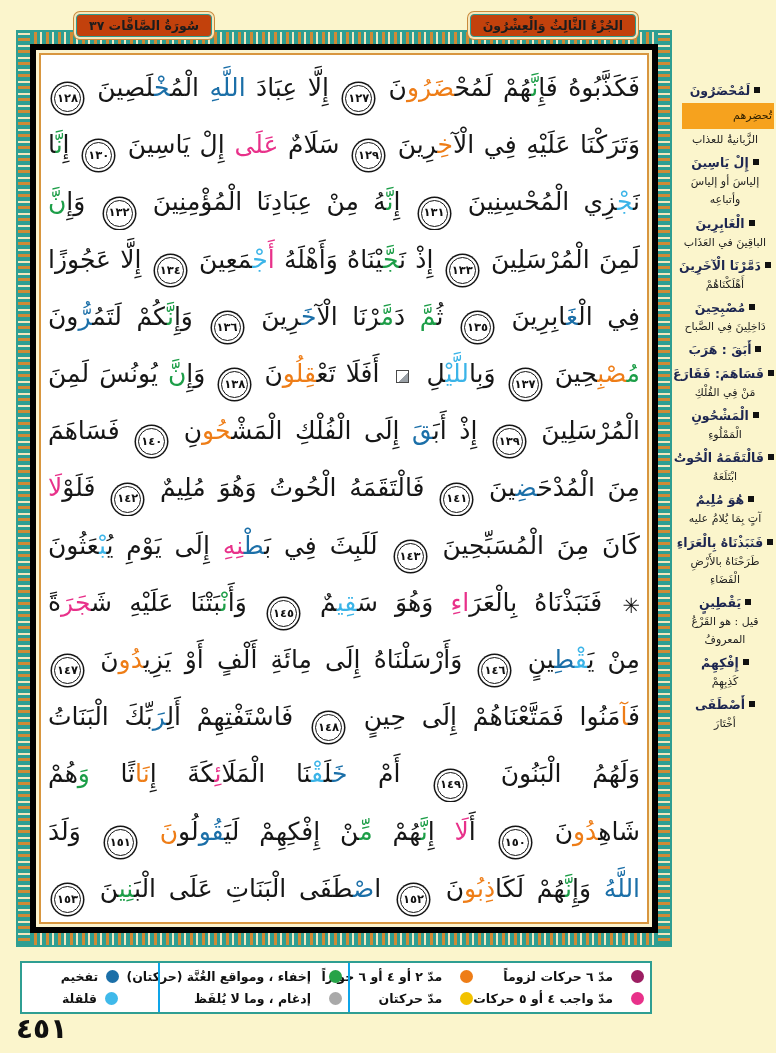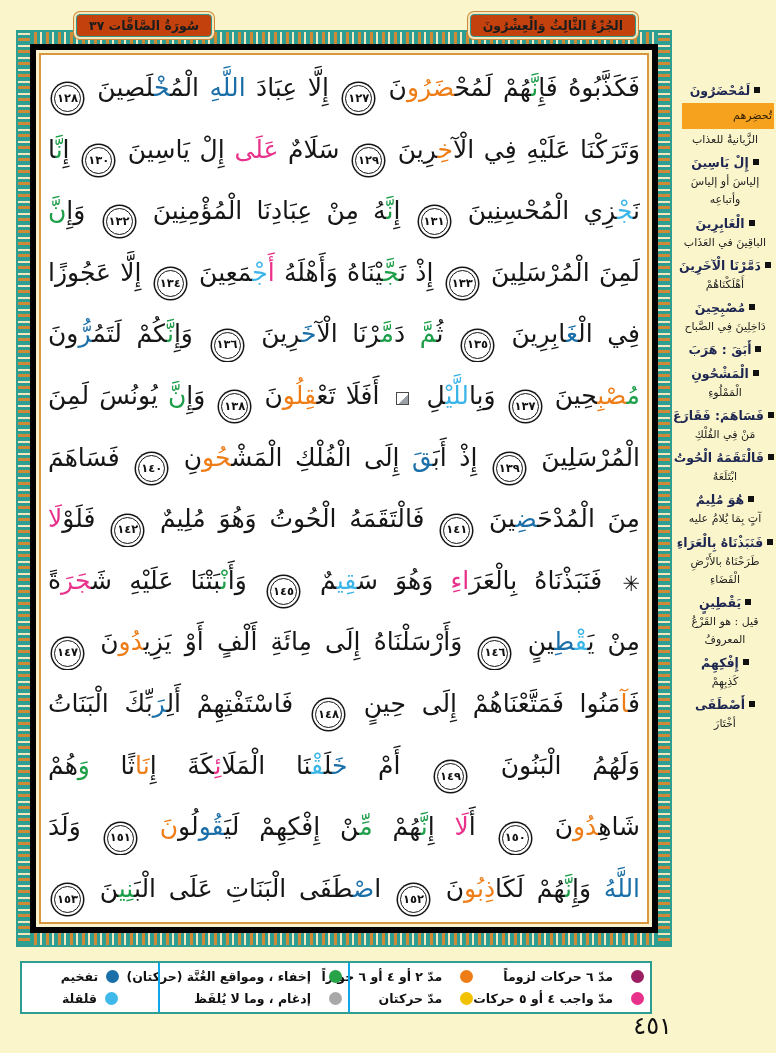--- a/index.html
+++ b/index.html
@@ -90,22 +90,22 @@
   .legend .sec{box-sizing:border-box;padding:3px 6px;display:flex;flex-direction:column;justify-content:space-around;}
   .legend .sec+.sec{border-right:2px solid #0ea5e9;}
   .sec.madd{width:300px;display:grid;grid-template-columns:1fr 1fr;align-content:space-around;row-gap:2px;}
   .sec.ghunnah{width:190px;}
   .sec.letters{width:138px;align-items:center;}
   .lg-item{display:flex;align-items:center;gap:18px;font-size:12.5px;font-weight:bold;color:#111;white-space:nowrap;}
   .sec.letters .lg-item{gap:8px;}
   .lg-dot{width:13px;height:13px;border-radius:50%;flex:none;}
   
   .page-number{
-    position:absolute;left:16px;top:1012px;width:656px;text-align:right;
-    font-size:24px;font-weight:normal;color:#101010;letter-spacing:2px;
+    position:absolute;left:16px;top:1012px;width:656px;text-align:left;
+    font-size:28px;font-weight:bold;color:#101010;letter-spacing:2px;
   }
 </style>
 </head>
 <body>
 
 <div class="cartouche surah">
   <span>سُورَةُ الصَّافَّات ٣٧</span>
 </div>
 <div class="cartouche juz">
   <span>الجُزْءُ الثَّالِثُ وَالْعِشْرُونَ</span>
@@ -119,20 +119,21 @@
   <div class="inner-frame">
     <div class="quran-area">
         <div class="qline"><span>فَكَذَّبُوهُ فَإِ</span><span style="color: rgb(29, 158, 72);">نَّ</span><span>هُمْ لَمُحْ</span><span style="color: rgb(238, 125, 23);">ضَرُو</span><span>نَ </span><span class="ayah-marker">١٢٧</span><span> إِلَّا عِبَادَ </span><span style="color: rgb(27, 111, 168);">اللَّهِ</span><span> الْمُ</span><span style="color: rgb(27, 111, 168);">خْ</span><span>لَصِينَ </span><span class="ayah-marker">١٢٨</span></div>
         <div class="qline"><span>وَتَرَكْنَا عَلَيْهِ فِي الْ</span><span style="color: rgb(156, 30, 98);">آ</span><span style="color: rgb(238, 125, 23);">خِ</span><span>رِينَ </span><span class="ayah-marker">١٢٩</span><span> سَلَامٌ </span><span style="color: rgb(232, 49, 138);">عَلَى</span><span> إِلْ يَاسِينَ </span><span class="ayah-marker">١٣٠</span><span> إِ</span><span style="color: rgb(29, 158, 72);">نَّ</span><span>ا كَذَلِكَ</span></div>
         <div class="qline"><span>نَ</span><span style="color: rgb(59, 180, 232);">جْ</span><span>زِي الْمُحْسِنِينَ </span><span class="ayah-marker">١٣١</span><span> إِ</span><span style="color: rgb(29, 158, 72);">نَّ</span><span>هُ مِنْ عِبَادِنَا الْمُؤْمِنِينَ </span><span class="ayah-marker">١٣٢</span><span> وَإِ</span><span style="color: rgb(29, 158, 72);">نَّ</span></div>
         <div class="qline"><span>لَمِنَ الْمُرْسَلِينَ </span><span class="ayah-marker">١٣٣</span><span> إِذْ نَ</span><span style="color: rgb(29, 158, 72);">جَّ</span><span>يْنَاهُ وَأَهْلَهُ </span><span style="color: rgb(232, 49, 138);">أَ</span><span style="color: rgb(59, 180, 232);">جْ</span><span>مَعِينَ </span><span class="ayah-marker">١٣٤</span><span> إِلَّا عَجُوزًا</span></div>
         <div class="qline"><span>فِي الْ</span><span style="color: rgb(27, 111, 168);">غَ</span><span>ابِرِينَ </span><span class="ayah-marker">١٣٥</span><span> ثُ</span><span style="color: rgb(29, 158, 72);">مَّ</span><span> دَ</span><span style="color: rgb(29, 158, 72);">مَّ</span><span>رْنَا الْآ</span><span style="color: rgb(27, 111, 168);">خَ</span><span>رِينَ </span><span class="ayah-marker">١٣٦</span><span> وَإِ</span><span style="color: rgb(29, 158, 72);">نَّ</span><span>كُمْ لَتَمُ</span><span style="color: rgb(27, 111, 168);">رُّ</span><span>ونَ عَلَيْهِمْ</span></div>
         <div class="qline"><span style="color: rgb(29, 158, 72);">مُ</span><span style="color: rgb(238, 125, 23);">صْبِ</span><span>حِينَ </span><span class="ayah-marker">١٣٧</span><span> وَبِا</span><span style="color: rgb(59, 180, 232);">للَّيْ</span><span>لِ</span><span class="sq-marker"></span><span> أَفَلَا تَعْ</span><span style="color: rgb(238, 125, 23);">قِلُو</span><span>نَ </span><span class="ayah-marker">١٣٨</span><span> وَإِ</span><span style="color: rgb(29, 158, 72);">نَّ</span><span> يُونُسَ لَمِنَ</span></div>
         <div class="qline"><span>الْمُرْسَلِينَ </span><span class="ayah-marker">١٣٩</span><span> إِذْ أَبَ</span><span style="color: rgb(27, 111, 168);">قَ</span><span> إِلَى الْفُلْكِ الْمَشْ</span><span style="color: rgb(238, 125, 23);">حُو</span><span>نِ </span><span class="ayah-marker">١٤٠</span><span> فَسَاهَمَ فَكَانَ</span></div>
         <div class="qline"><span>مِنَ الْمُدْحَ</span><span style="color: rgb(27, 111, 168);">ضِ</span><span>ينَ </span><span class="ayah-marker">١٤١</span><span> فَالْتَقَمَهُ الْحُوتُ وَهُوَ مُلِيمٌ </span><span class="ayah-marker">١٤٢</span><span> فَلَوْ</span><span style="color: rgb(232, 49, 138);">لَا</span><span> أَ</span><span style="color: rgb(29, 158, 72);">نَّ</span><span>هُ</span></div>
+        <div class="qline"><span>كَانَ مِنَ الْمُسَبِّحِينَ </span><span class="ayah-marker">١٤٣</span><span> لَلَبِثَ فِي بَ</span><span style="color: rgb(27, 111, 168);">طْ</span><span style="color: rgb(232, 49, 138);">نِهِ</span><span> إِلَى يَوْمِ يُ</span><span style="color: rgb(59, 180, 232);">بْ</span><span>عَثُونَ </span></div>
         <div class="qline"><span class="rub-marker">✳</span><span> فَنَبَذْنَاهُ بِالْعَرَ</span><span style="color: rgb(232, 49, 138);">اءِ</span><span> وَهُوَ سَ</span><span style="color: rgb(59, 180, 232);">قِي</span><span>مٌ </span><span class="ayah-marker">١٤٥</span><span> وَأَ</span><span style="color: rgb(29, 158, 72);">نْ</span><span>بَتْنَا عَلَيْهِ شَ</span><span style="color: rgb(232, 49, 138);">جَرَ</span><span>ةً</span></div>
         <div class="qline"><span>مِنْ يَ</span><span style="color: rgb(59, 180, 232);">قْ</span><span style="color: rgb(27, 111, 168);">طِ</span><span>ينٍ </span><span class="ayah-marker">١٤٦</span><span> وَأَرْسَلْنَاهُ إِلَى مِائَةِ أَلْفٍ أَوْ يَزِي</span><span style="color: rgb(238, 125, 23);">دُو</span><span>نَ </span><span class="ayah-marker">١٤٧</span></div>
         <div class="qline"><span>فَ</span><span style="color: rgb(238, 125, 23);">آ</span><span>مَنُوا فَمَتَّعْنَاهُمْ إِلَى حِينٍ </span><span class="ayah-marker">١٤٨</span><span> فَاسْتَفْتِهِمْ أَلِ</span><span style="color: rgb(27, 111, 168);">رَ</span><span>بِّكَ الْبَنَاتُ</span></div>
         <div class="qline"><span>وَلَهُمُ الْبَنُونَ </span><span class="ayah-marker">١٤٩</span><span> أَمْ </span><span style="color: rgb(27, 111, 168);">خَ</span><span>لَ</span><span style="color: rgb(59, 180, 232);">قْ</span><span>نَا الْمَلَ</span><span style="color: rgb(232, 49, 138);">ائِ</span><span>كَةَ إِ</span><span style="color: rgb(238, 125, 23);">نَا</span><span>ثًا </span><span style="color: rgb(29, 158, 72);">وَ</span><span>هُمْ</span></div>
         <div class="qline"><span>شَاهِ</span><span style="color: rgb(238, 125, 23);">دُو</span><span>نَ </span><span class="ayah-marker">١٥٠</span><span> أَ</span><span style="color: rgb(232, 49, 138);">لَا</span><span> إِ</span><span style="color: rgb(29, 158, 72);">نَّ</span><span>هُمْ </span><span style="color: rgb(29, 158, 72);">مِّ</span><span>نْ إِفْكِهِمْ لَيَ</span><span style="color: rgb(27, 111, 168);">قُو</span><span>لُو</span><span style="color: rgb(238, 125, 23);">نَ</span><span> </span><span class="ayah-marker">١٥١</span><span> وَلَدَ</span></div>
         <div class="qline"><span style="color: rgb(27, 111, 168);">اللَّهُ</span><span> وَإِ</span><span style="color: rgb(29, 158, 72);">نَّ</span><span>هُمْ لَكَا</span><span style="color: rgb(238, 125, 23);">ذِبُو</span><span>نَ </span><span class="ayah-marker">١٥٢</span><span> ا</span><span style="color: rgb(27, 111, 168);">صْ</span><span>طَفَى الْبَنَاتِ عَلَى الْبَ</span><span style="color: rgb(29, 158, 72);">نِي</span><span>نَ </span><span class="ayah-marker">١٥٣</span></div>
       </div>
   </div>
 </div>
 
@@ -156,26 +157,26 @@
       <div class="note-meaning">أَهْلَكْنَاهُمْ</div>
     </div>
     <div class="note">
       <div class="note-word"><span class="note-bullet"></span>مُصْبِحِينَ</div>
       <div class="note-meaning">دَاخِلِينَ فِي الصَّباح</div>
     </div>
     <div class="note">
       <div class="note-word"><span class="note-bullet"></span>أَبَقَ : هَرَبَ</div>
     </div>
     <div class="note">
+      <div class="note-word"><span class="note-bullet"></span>فَسَاهَمَ: فَقَارَعَ</div>
+      <div class="note-meaning">مَنْ فِي الفُلْكِ</div>
+    </div>
+    <div class="note">
       <div class="note-word"><span class="note-bullet"></span>الْمَشْحُونِ</div>
       <div class="note-meaning">الْمَمْلُوءِ</div>
-    </div>
-    <div class="note">
-      <div class="note-word"><span class="note-bullet"></span>فَسَاهَمَ: فَقَارَعَ</div>
-      <div class="note-meaning">مَنْ فِي الفُلْكِ</div>
     </div>
     <div class="note">
       <div class="note-word"><span class="note-bullet"></span>فَالْتَقَمَهُ الْحُوتُ</div>
       <div class="note-meaning">ابْتَلَعَهُ</div>
     </div>
     <div class="note">
       <div class="note-word"><span class="note-bullet"></span>هُوَ مُلِيمٌ</div>
       <div class="note-meaning">آتٍ بِمَا يُلامُ عليه</div>
     </div>
     <div class="note">

